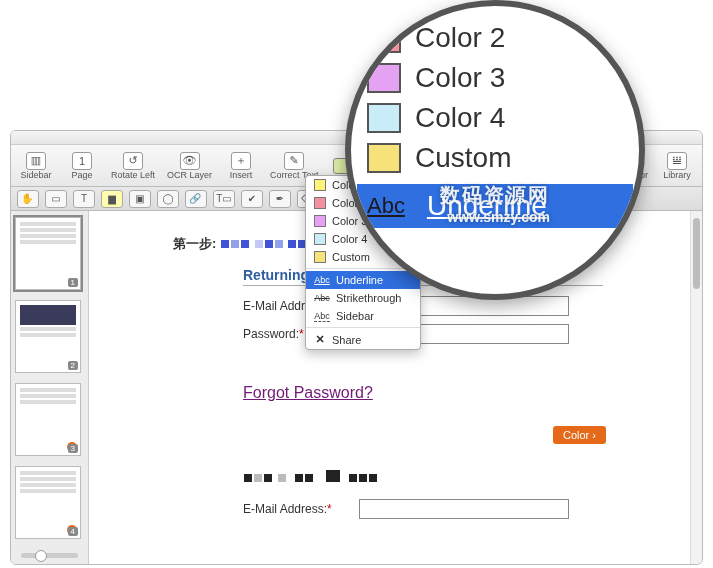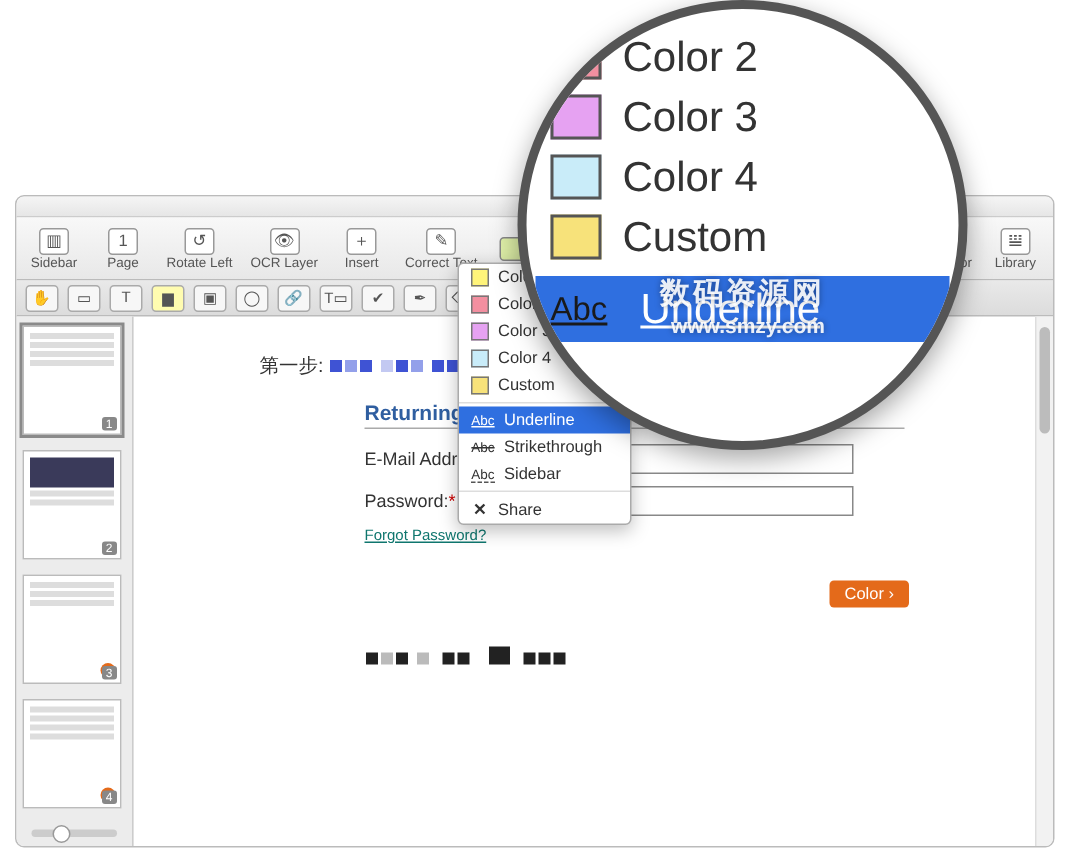--- a/index.html
+++ b/index.html
@@ -19,29 +19,29 @@
   .thumb { width: 66px; height: 82px; background:#fff; border:1px solid #bbb; position:relative; display:flex; flex-direction:column; padding:4px; gap:2px; }
   .thumb.sel { outline:2px solid #8a8a8a; }
   .thumb .bar { height:4px; background:#ddd; }
   .thumb .block { height: 20px; background:#3a3a5a; }
   .thumb .dot { position:absolute; right:3px; bottom:3px; width:10px; height:10px; border-radius:50%; background:#e46a1a; }
   .thumb .pn { position:absolute; right:2px; bottom:2px; font-size:8px; background:#888; color:#fff; padding:0 3px; border-radius:2px; }
   .slider { height:6px; background:#ccc; border-radius:3px; margin:4px 6px 0; position:relative; }
   .slider .knob { position:absolute; left:24%; top:-3px; width:12px; height:12px; border-radius:50%; background:#fff; border:1px solid #999; }
   .doc { flex:1; overflow:auto; padding: 10px 24px; position:relative; }
   .step { font-size:13px; margin: 14px 0 10px 60px; }
-  .step .lbl { font-weight:400; }
+  .step .lbl { font-weight:700; }
   .pix { display:inline-block; width:8px; height:8px; margin:0 1px; }
   .formbox { margin-left: 130px; margin-top: 14px; }
   .formbox h3 { color:#2f5ea0; font-size:14px; font-weight:700; border-bottom:1px solid #aaa; padding-bottom:2px; margin-bottom:10px; width: 360px;}
   .frow { display:flex; align-items:center; gap: 6px; margin: 8px 0; }
   .flabel { width: 110px; font-size:12px; }
   .req { color:#c00; }
   .finput { width: 210px; height: 20px; border:1px solid #888; background:#fff; }
-  .forgot { color:#0f766e; text-decoration:underline; font-size:10px; }
+  .forgot { color:#701a75; text-decoration:underline; font-size:16px;margin-top:32px; }
   .nextbtn { margin: 16px 0 0 310px; display:inline-block; background:#e46a1a; color:#fff; font-size:11px; padding:3px 10px; border-radius:3px; }
   
   .menu { position:absolute; left: 305px; top: 175px; width: 116px; background:#fff; border:1px solid #aaa; border-radius:4px; box-shadow: 0 4px 12px rgba(0,0,0,.25); z-index: 5; font-size:11px; }
   .menu .mi { display:flex; align-items:center; gap:6px; padding: 3px 8px; }
   .menu .mi.sel { background:#2f6fe0; color:#fff; }
   .menu hr { border:none; border-top:1px solid #ddd; margin:2px 0; }
   .swatch { width:12px; height:12px; border:1px solid #777; }
   .abc { font-size:9px; width:16px; text-align:center; }
   .abc.u { text-decoration:underline; }
   .abc.s { text-decoration:line-through; }
@@ -196,20 +196,24 @@
         <span class="nextbtn">Color ›</span>
       </div>
 
       <div class="step" style="margin-top:26px; margin-left:130px;">
         <span class="pix" style="background:#222"></span><span class="pix" style="background:#bbb"></span><span class="pix" style="background:#222"></span>
         <span class="pix" style="background:#bbb"></span>&nbsp;&nbsp;<span class="pix" style="background:#222"></span><span class="pix" style="background:#222"></span>
         &nbsp;&nbsp;<span class="pix" style="background:#222;width:14px;height:12px"></span>&nbsp;&nbsp;<span class="pix" style="background:#222"></span><span class="pix" style="background:#222"></span><span class="pix" style="background:#222"></span>
       </div>
 
       <div class="formbox">
+        <div class="frow">
+          <span class="flabel"><span>E-Mail Address:</span><span class="req">*</span></span>
+          <div class="finput"></div>
+        </div>
       </div>
     </div>
   </div>
 
   <div class="scrollbar-v">
       <div class="thumbv"></div>
     </div>
 </div>
 
 <div class="menu">

